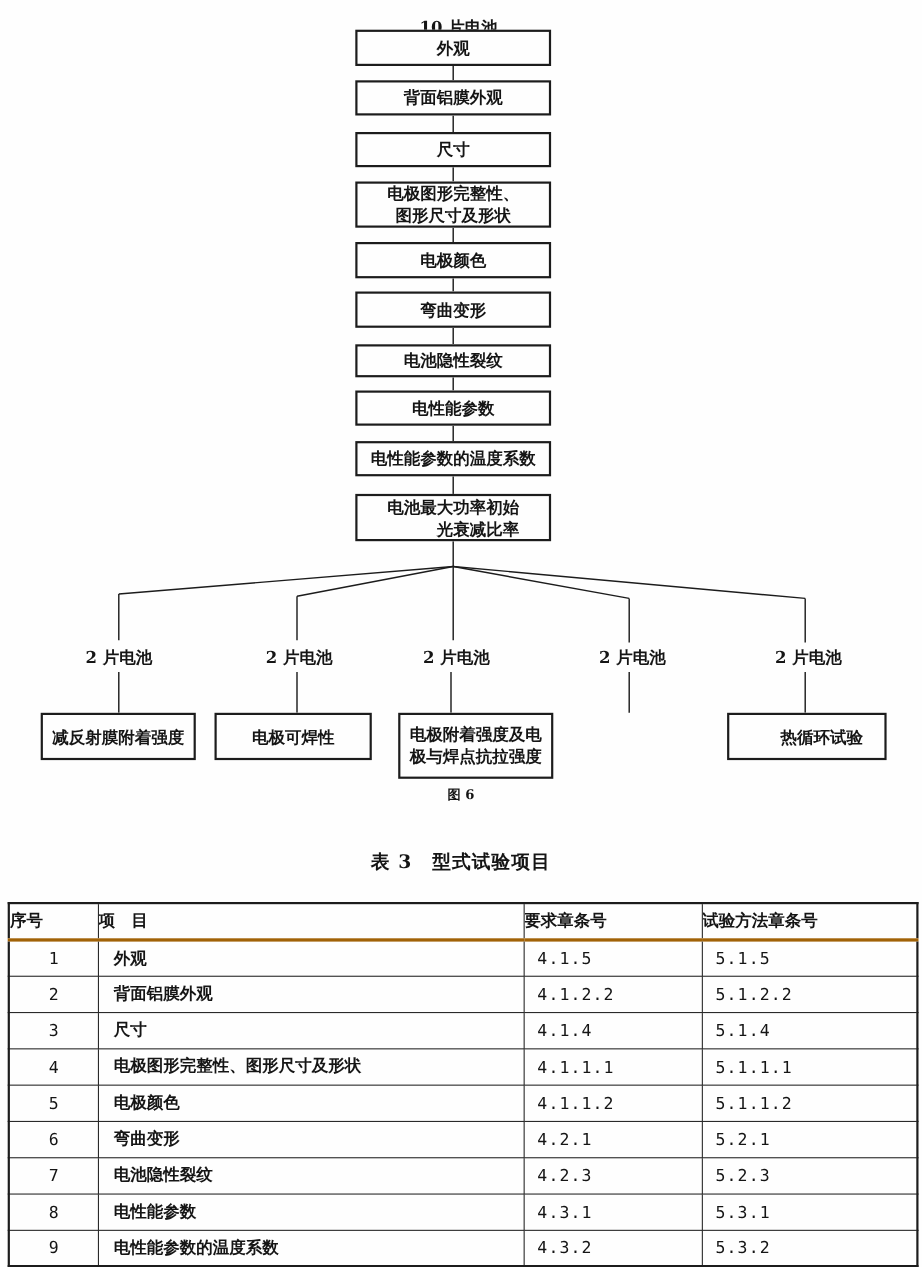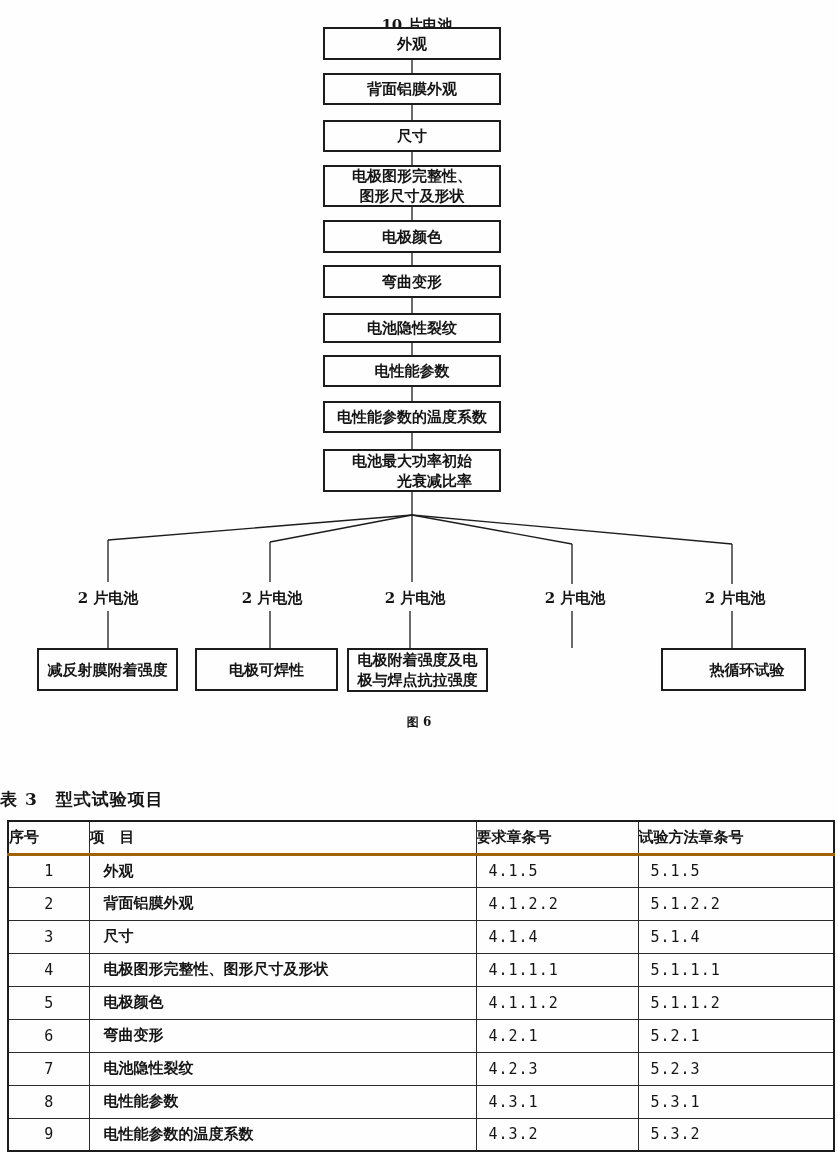--- a/index.html
+++ b/index.html
@@ -35,22 +35,22 @@
   }
   svg.connectors line { stroke: #1c1c1c; stroke-width: 1.3; }
 
   .fig-caption {
     position: absolute; top: 714px; left: 0; width: 838px;
     text-align: center; font-size: 12px; font-weight: 700;
   }
 
   
   .table-title {
-    position: absolute; top: 788px; left: 0; width: 838px;
-    font-size: 17px; font-weight: 700;
+    position: absolute; top: 772px; left: 0; width: 838px;
+    text-align: center; font-size: 17px; font-weight: 700;
     letter-spacing: 1px;
   }
   table.spec {
     position: absolute; left: 7px; top: 820px;
     width: 826px;
     border-collapse: collapse;
     table-layout: fixed;
     border: 2px solid #1c1c1c;
     font-size: 15px;
   }
@@ -120,21 +120,21 @@
 光衰减比率</div>
 
   <div class="flow-label" style="left:48px;  top:589px; width:120px;">2 片电池</div>
   <div class="flow-label" style="left:212px; top:589px; width:120px;">2 片电池</div>
   <div class="flow-label" style="left:355px; top:589px; width:120px;">2 片电池</div>
   <div class="flow-label" style="left:515px; top:589px; width:120px;">2 片电池</div>
   <div class="flow-label" style="left:675px; top:589px; width:120px;">2 片电池</div>
 
   <div class="fbox" style="left:37px;  top:648px; width:141px; height:43px;">减反射膜附着强度</div>
   <div class="fbox" style="left:195px; top:648px; width:143px; height:43px;">电极可焊性</div>
-  <div class="fbox" style="left:347px; top:648px; width:141px; height:44px;">电极附着强度及电
+  <div class="fbox" style="left:362px; top:648px; width:141px; height:60px;">电极附着强度及电
 极与焊点抗拉强度</div>
   <div class="fbox" style="left:661px; top:648px; width:145px; height:43px;padding-left:27px;">热循环试验</div>
 
   <div class="fig-caption">图 6</div>
 
   <div class="table-title">表 3　型式试验项目</div>
 
   <table class="spec">
     <colgroup>
       <col style="width:81px;">

